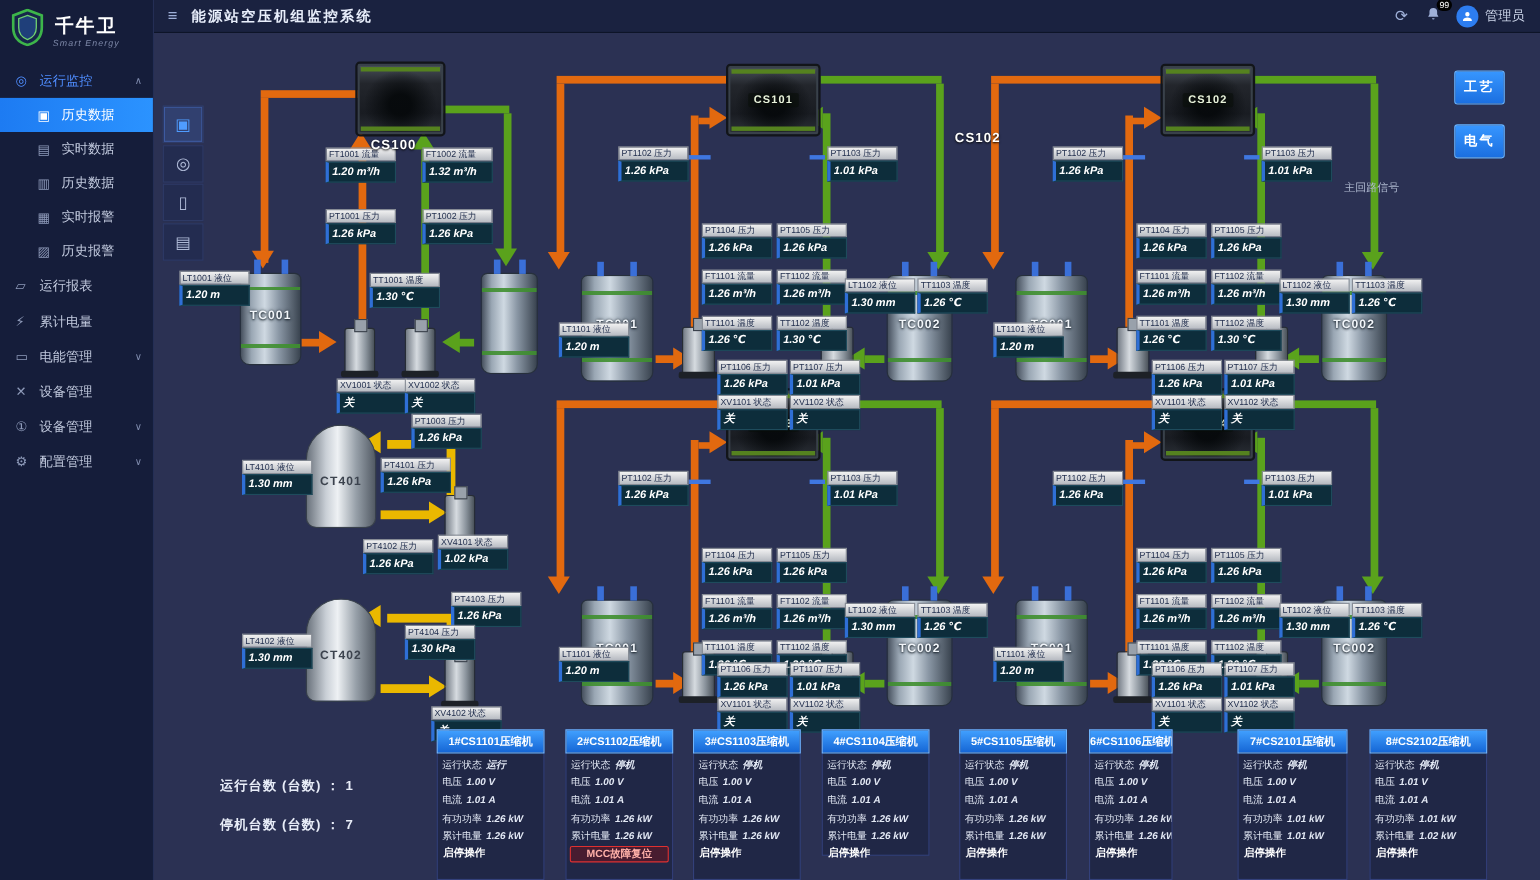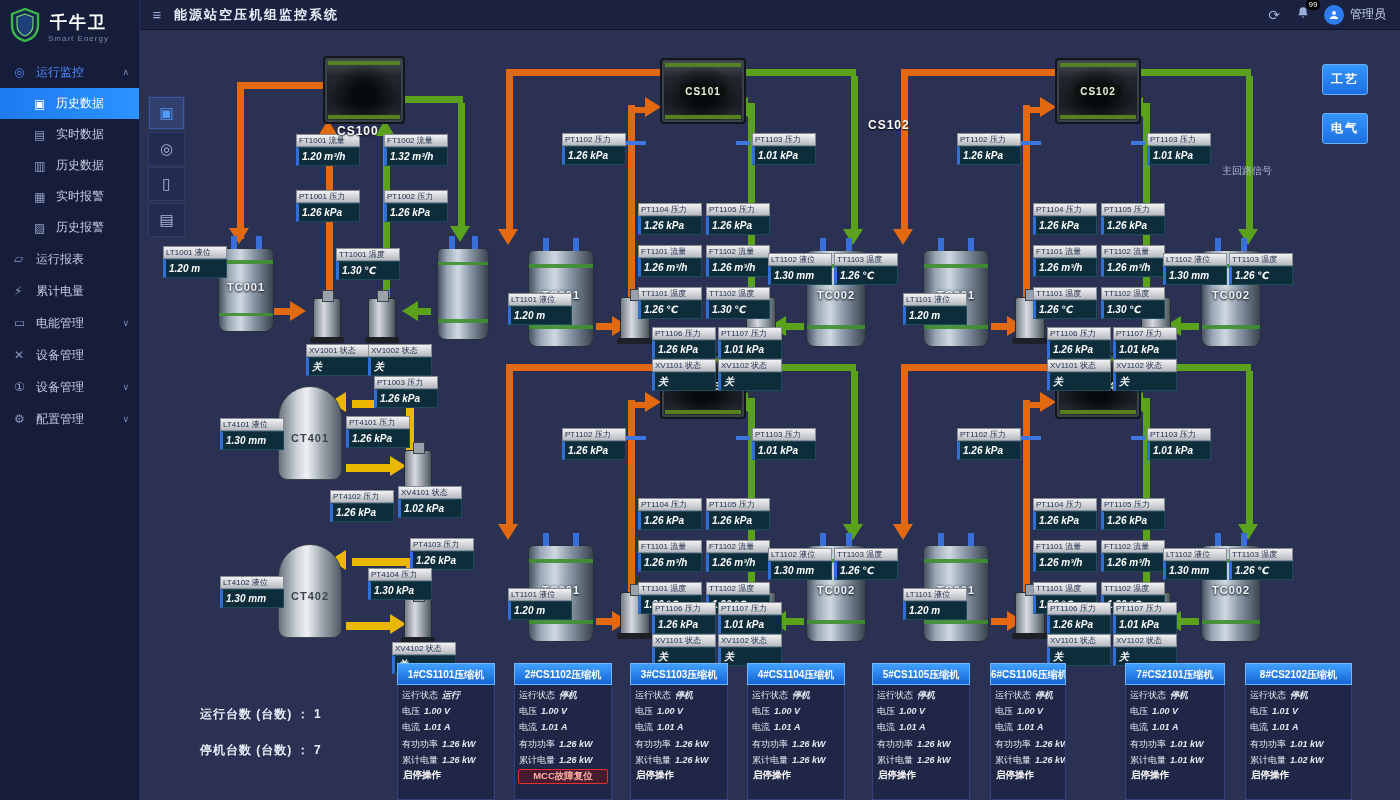--- a/index.html
+++ b/index.html
@@ -20,21 +20,21 @@
   #topbar .avatar { width:20px; height:20px; border-radius:50%; background:#2d7df0;
     display:flex; align-items:center; justify-content:center; margin:0 6px; }
   #topbar .uname { font-size:12px; color:#cdd6ea; margin-right:14px; }
 
   
   #sidebar { position:absolute; left:0; top:0; width:140px; height:800px; background:#151d3a;
     border-right:1px solid #242e55; z-index:20; }
   #logo { display:flex; align-items:center; padding:8px 10px 10px 10px;text-align:center; }
   #logo .ltxt { margin-left:8px; }
   #logo .lt1 { color:#fff; font-size:17px; font-weight:bold; letter-spacing:2px; }
-  #logo .lt2 { color:#7d88a8; font-size:8px; letter-spacing:1px; }
+  #logo .lt2 { color:#7d88a8; font-size:8px; letter-spacing:1px;font-style:italic; }
   .mitem { position:relative; height:32px; display:flex; align-items:center; color:#c2cade;
     font-size:12px; cursor:pointer; padding-left:14px; }
   .mitem .mi { width:22px; font-size:12px; color:#8e9ab9; text-align:left; }
   .mitem.parent0 { color:#4f8dff; }
   .mitem.parent0 .mi { color:#4f8dff; }
   .mitem .chev { position:absolute; right:10px; font-size:9px; color:#7f8bad; }
   .mitem.sub { padding-left:34px; height:31px; }
   .mitem.active { background:linear-gradient(90deg,#1d7bf2,#2b93ff); color:#fff; }
   .mitem.active .mi { color:#fff; }
 
@@ -704,21 +704,21 @@
         </div>
         <div class="panel" style="position: absolute; left: 490px; top: 633px; width: 98px; height: 137px;">
           <div class="ph">3#CS1103压缩机</div>
           <div class="pr">运行状态<b>停机</b></div>
           <div class="pr">电压<b>1.00 V</b></div>
           <div class="pr">电流<b>1.01 A</b></div>
           <div class="pr">有功功率<b>1.26 kW</b></div>
           <div class="pr">累计电量<b>1.26 kW</b></div>
           <div class="pa">启停操作</div>
         </div>
-        <div class="panel" style="position: absolute; left: 607px; top: 633px; width: 98px; height: 137px;">
+        <div class="panel" style="position: absolute; left: 607px; top: 633px; width: 98px; height: 115px;">
           <div class="ph">4#CS1104压缩机</div>
           <div class="pr">运行状态<b>停机</b></div>
           <div class="pr">电压<b>1.00 V</b></div>
           <div class="pr">电流<b>1.01 A</b></div>
           <div class="pr">有功功率<b>1.26 kW</b></div>
           <div class="pr">累计电量<b>1.26 kW</b></div>
           <div class="pa">启停操作</div>
         </div>
         <div class="panel" style="position: absolute; left: 732px; top: 633px; width: 98px; height: 137px;">
           <div class="ph">5#CS1105压缩机</div>

